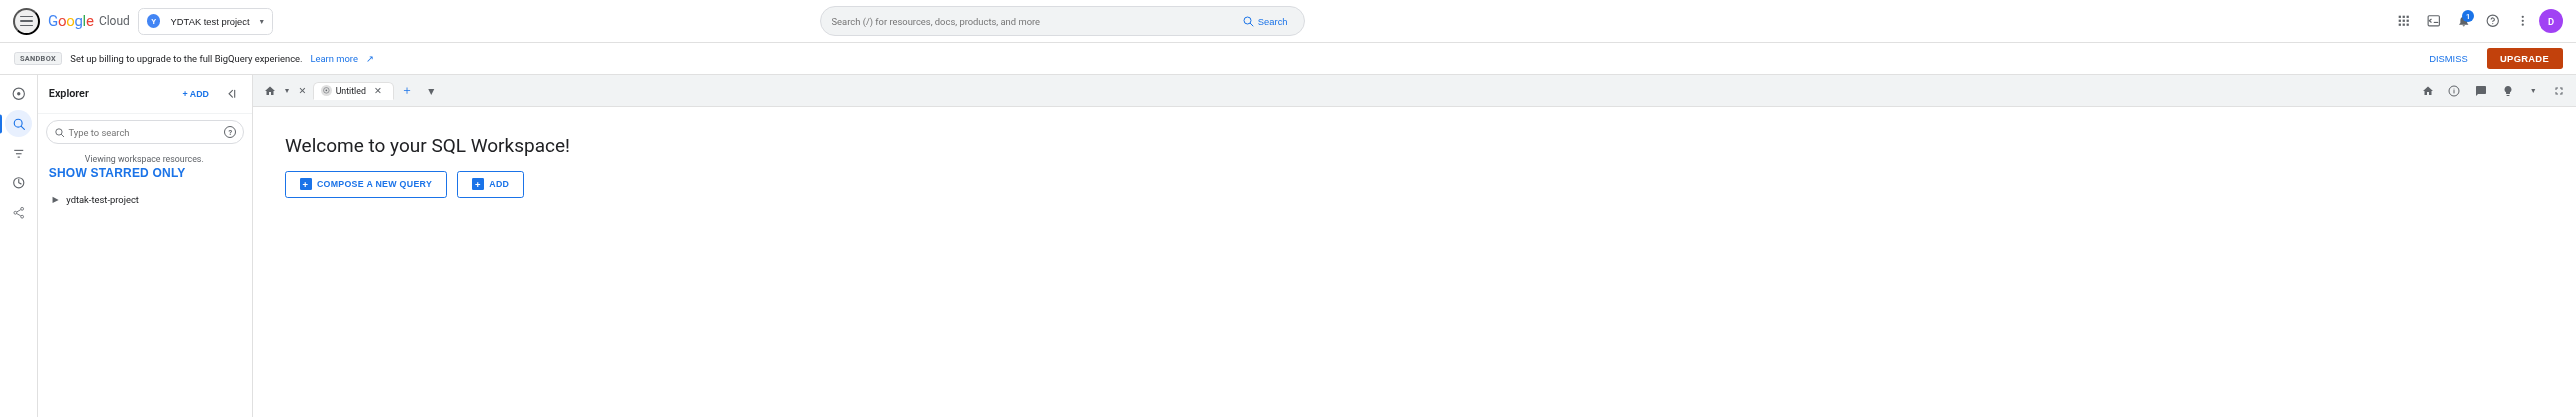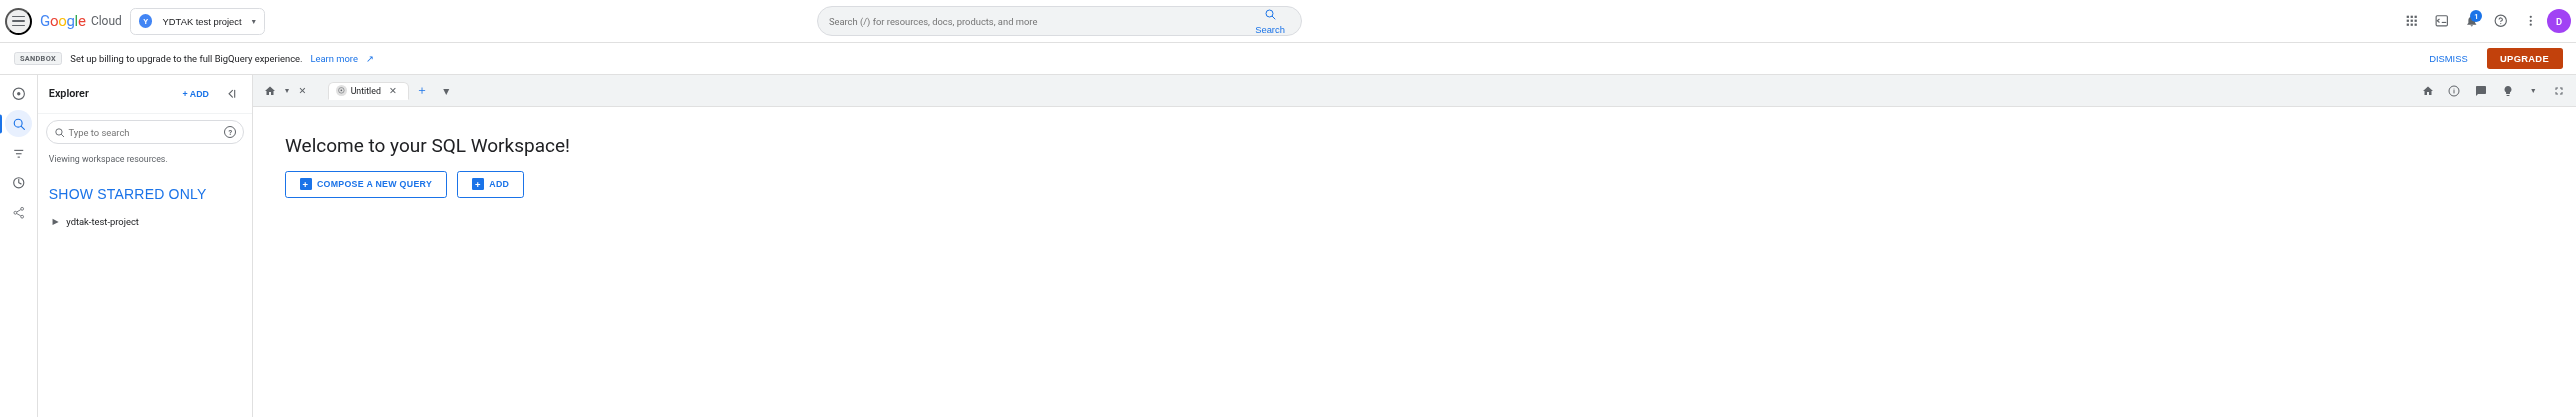--- a/index.html
+++ b/index.html
@@ -10,21 +10,21 @@
       width: 2576px;
       height: 417px;
       overflow: hidden;
     }
 
     
     .top-nav {
       display: flex;
       align-items: center;
       height: 43px;
-      padding: 0 5px;
+      padding: 0 13px;
       border-bottom: 0.7px solid #e0e0e0;
       background: #fff;
       gap: 8px;
     }
     .nav-hamburger {
       width: 27px; height: 27px;
       display: flex; align-items: center; justify-content: center;
       cursor: pointer; border-radius: 50%; flex-shrink: 0;
     }
     .hamburger-icon { display: flex; flex-direction: column; gap: 3.4px; }
@@ -66,21 +66,21 @@
     }
     .search-bar input {
       border: none; background: transparent; outline: none;
       font-size: 9.4px; color: #202124; flex: 1;
       font-family: inherit;
     }
     .search-btn {
       display: flex; align-items: center; gap: 4px;
       background: none; border: none; cursor: pointer;
       color: #1a73e8; font-size: 9.4px; font-weight: 500;
-      padding: 2.7px 5.4px; border-radius: 2.7px; flex-shrink: 0; flex-direction: column;
+      padding: 2.7px 5.4px; border-radius: 2.7px; flex-shrink: 0;
     }
 
     .nav-right {
       display: flex; align-items: center; gap: 2.7px; margin-left: auto;
     }
     .nav-icon-btn {
       width: 27px; height: 27px; border-radius: 50%;
       display: flex; align-items: center; justify-content: center;
       cursor: pointer; border: none; background: none;
       color: #5f6368; font-size: 13.5px;
@@ -210,25 +210,25 @@
       width: 12px; height: 12px; border-radius: 50%;
       border: 1px solid #5f6368; display: flex;
       align-items: center; justify-content: center;
       color: #5f6368; font-size: 7.4px; font-weight: 700;
       flex-shrink: 0; cursor: pointer;
     }
 
     .explorer-info {
       padding: 2.7px 10.8px 5.4px;
     }
-    .viewing-text { font-size: 8.8px; color: #5f6368; margin-bottom: 2.7px; }
+    .viewing-text { font-size: 8.8px; color: #5f6368; margin-bottom: 2.7px; margin-left: 36px; }
     .show-starred-btn {
       background: none; border: none; cursor: pointer;
-      color: #1a73e8; font-size: 14px; font-weight: 400;
-      padding: 0; letter-spacing: 0.2px; margin-top: 20px;
+      color: #1a73e8; font-size: 12px; font-weight: 700;
+      padding: 0; letter-spacing: 0.2px;
     }
 
     .project-tree {
       padding: 2.7px 5.4px;
     }
     .project-item {
       display: flex; align-items: center;
       padding: 4px 5.4px; border-radius: 2.7px; cursor: pointer;
       gap: 4px;
     }
@@ -275,21 +275,20 @@
       font-size: 9.4px;
     }
     .tab {
       display: flex; align-items: center;
       height: 18px; padding: 0 6.7px;
       border-radius: 5.4px 5.4px 0 0;
       cursor: pointer; gap: 4px;
       background: #fff;
       border: 0.7px solid #e0e0e0; border-bottom: 0.7px solid #fff;
       margin-bottom: -0.7px;
-      margin-left: 15px;
     }
     .tab.active { background: #fff; }
     .tab-query-icon {
       width: 10.8px; height: 10.8px; border-radius: 50%;
       background: #e0e0e0; display: flex; align-items: center; justify-content: center;
       font-size: 6.7px; color: #5f6368; flex-shrink: 0;
     }
     .tab-label { font-size: 8.8px; color: #202124; }
     .tab-add-btn {
       width: 21.5px; height: 21.5px; border-radius: 50%;

